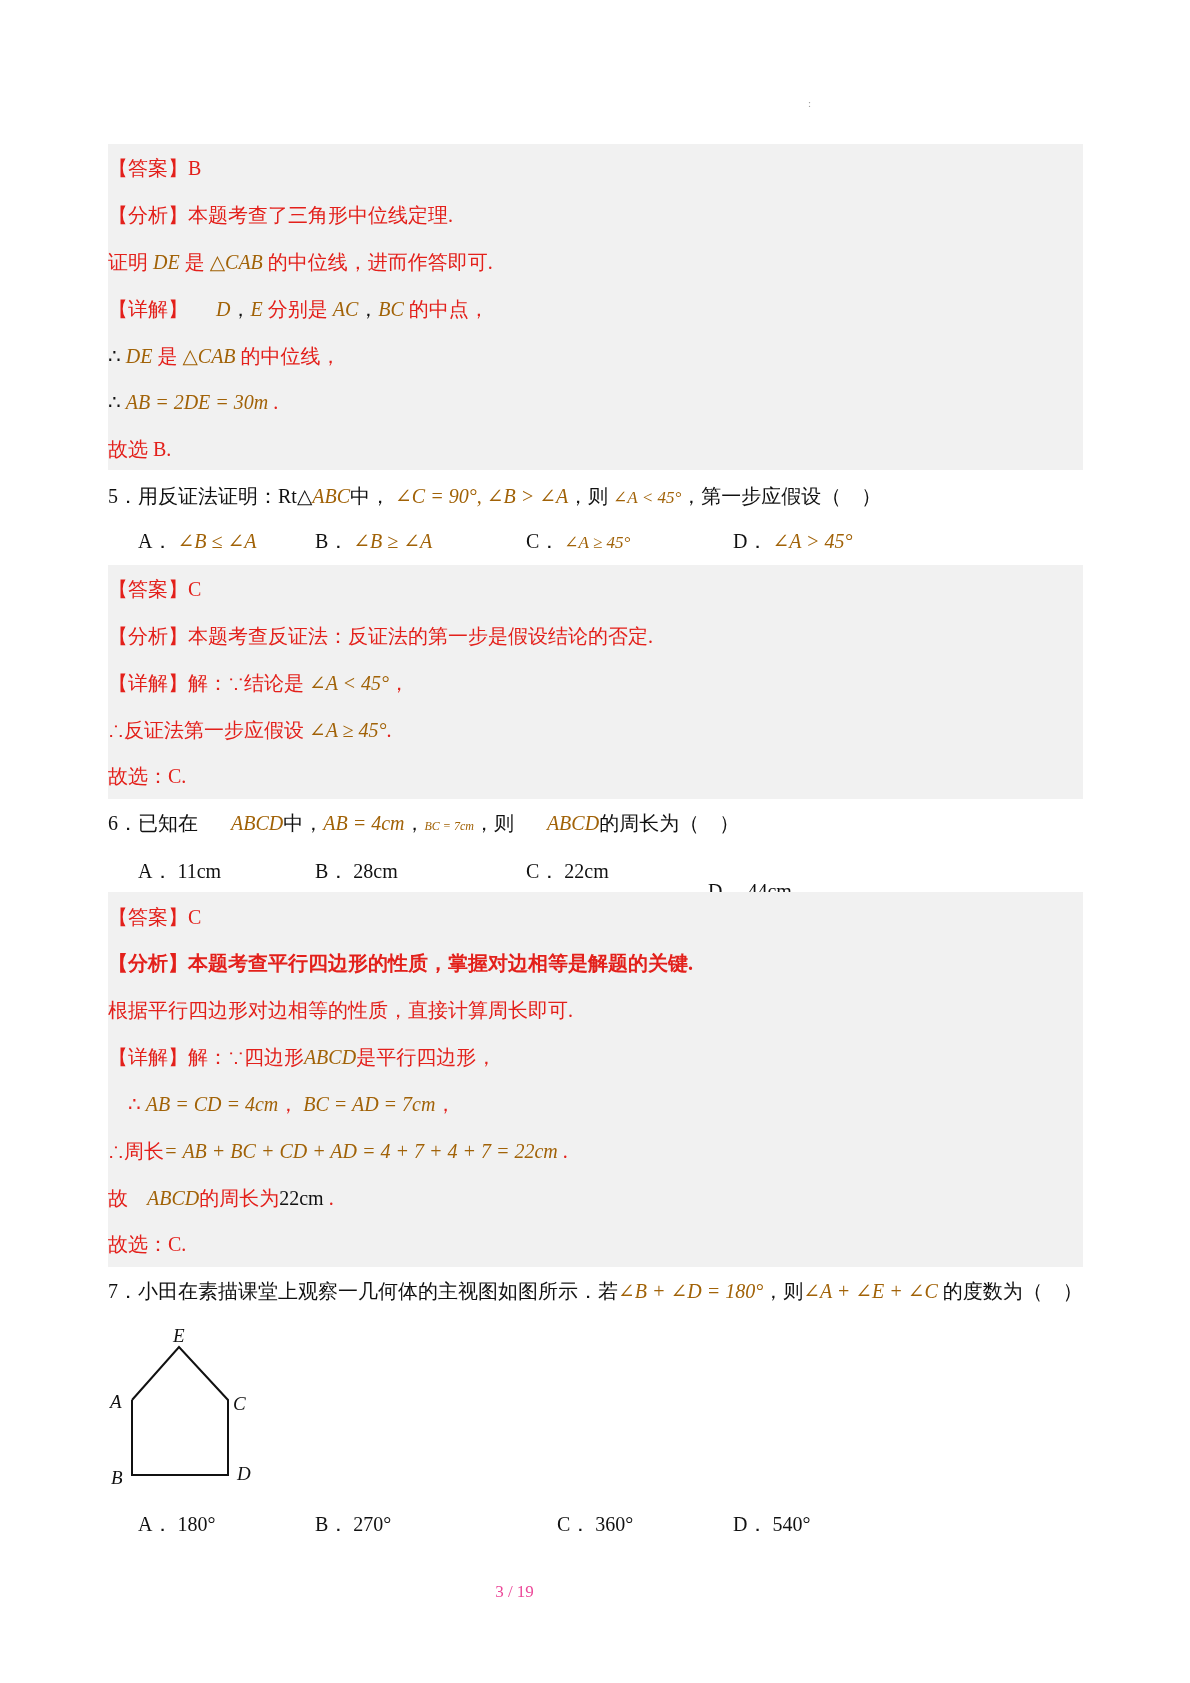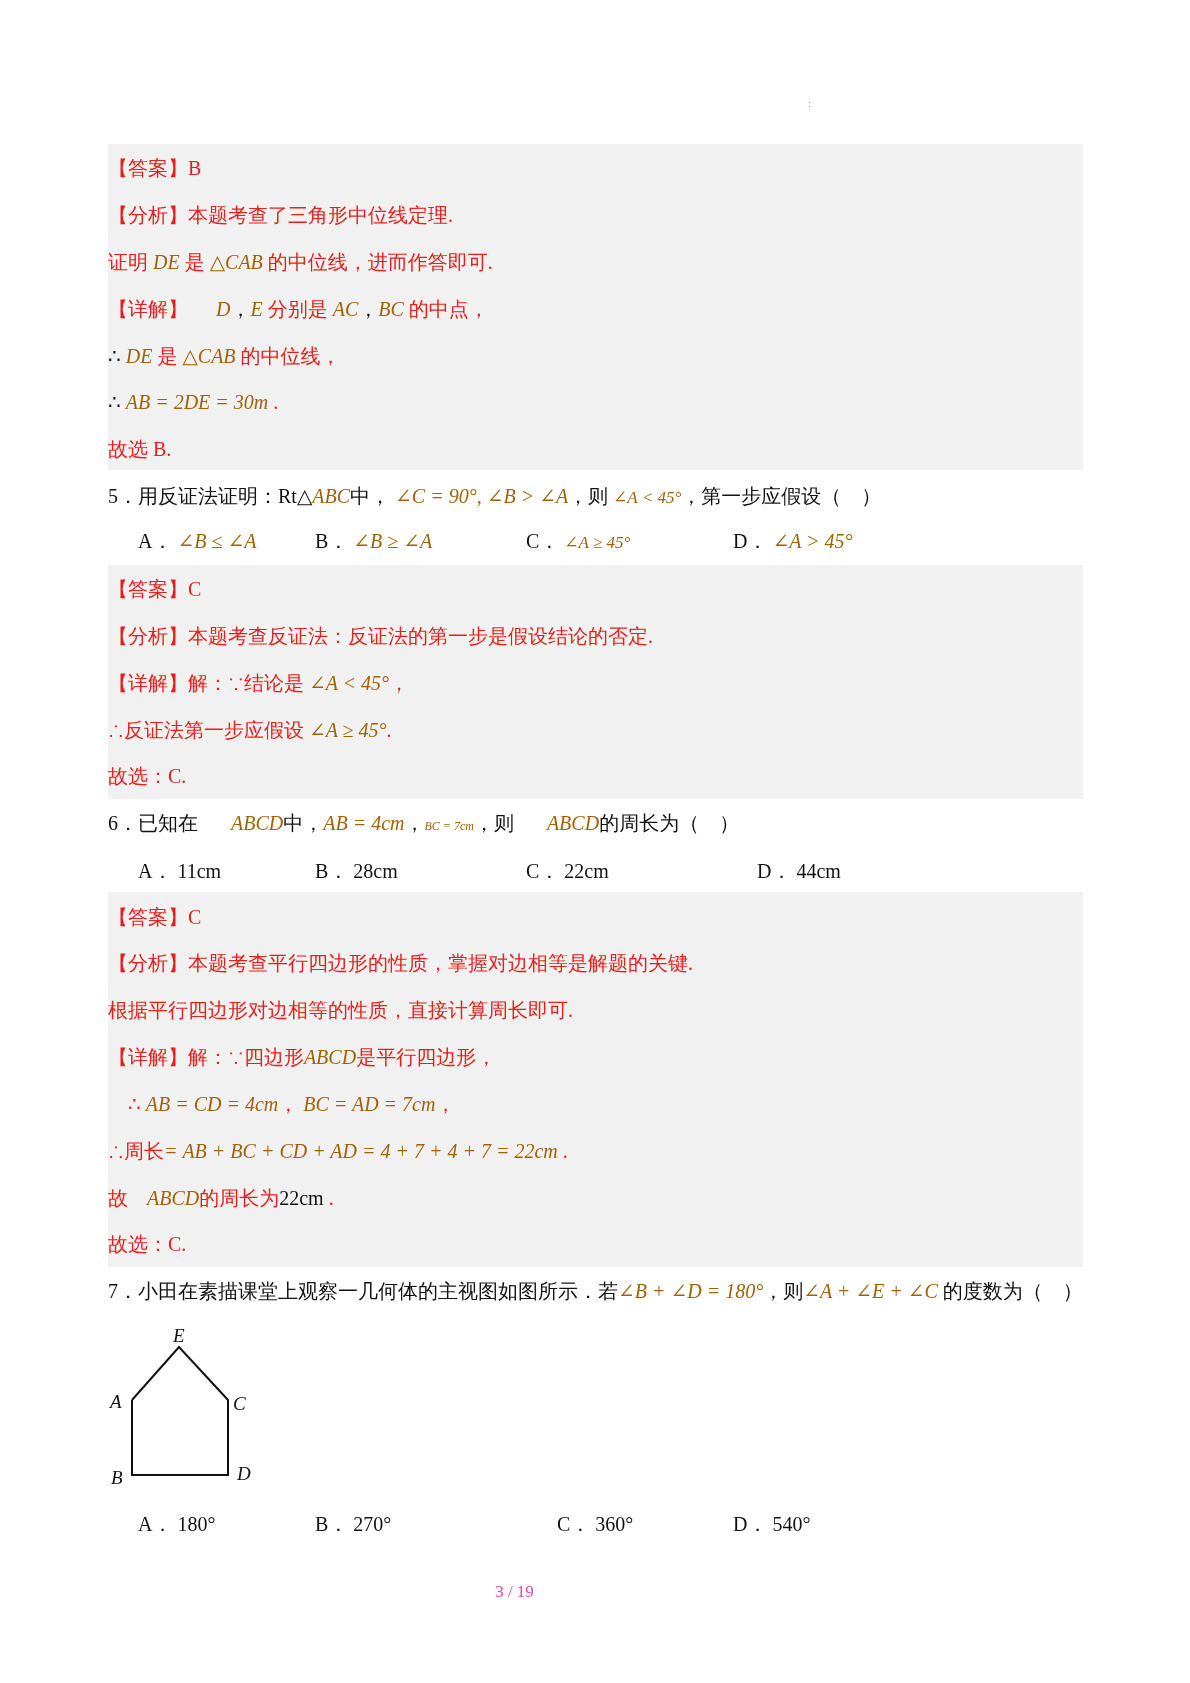--- a/index.html
+++ b/index.html
@@ -92,28 +92,28 @@
 
 <div class="line q" style="top:809px;">
   <span>6．</span><span>已知在</span>
   <span class="gap"></span><span class="m">ABCD</span><span>中，</span><span class="m">AB = 4cm</span><span>，</span><span class="m" style="font-size:12px;">BC = 7cm</span><span>，则</span>
   <span class="gap"></span><span class="m">ABCD</span><span>的周长为（　）</span>
 </div>
 <div class="opts" style="top:857px;left:0;width:1190px;">
   <span class="opt" style="left:138px;"><span>A．</span> <span>11cm</span></span>
   <span class="opt" style="left:315px;"><span>B．</span> <span>28cm</span></span>
   <span class="opt" style="left:526px;"><span>C．</span> <span>22cm</span></span>
-  <span class="opt" style="left:757px;"><span>D．</span> <span>44cm</span></span>
+  <span class="opt" style="left:708px;margin-top:20px;"><span>D．</span> <span>44cm</span></span>
 </div>
 
 <div class="box" style="top:892px;height:375px;"></div>
 <div class="line" style="top:903px;">
   <span class="red">【答案】</span><span class="red">C</span>
 </div>
-<div class="line" style="top:949px;">
+<div class="line" style="top:949px;font-weight:bold;">
   <span class="red">【分析】</span><span class="red">本题考查平行四边形的性质，掌握对边相等是解题的关键.</span>
 </div>
 <div class="line red" style="top:996px;">根据平行四边形对边相等的性质，直接计算周长即可.</div>
 <div class="line" style="top:1043px;">
   <span class="red">【详解】</span><span class="red">解：∵四边形</span><span class="m">ABCD</span><span class="red">是平行四边形，</span>
 </div>
 <div class="line" style="top:1090px;margin-left:20px;">
   <span class="red">∴</span>
   <span class="m">AB = CD = 4cm</span><span class="red">，</span>
   <span class="m">BC = AD = 7cm</span><span class="red">，</span>

